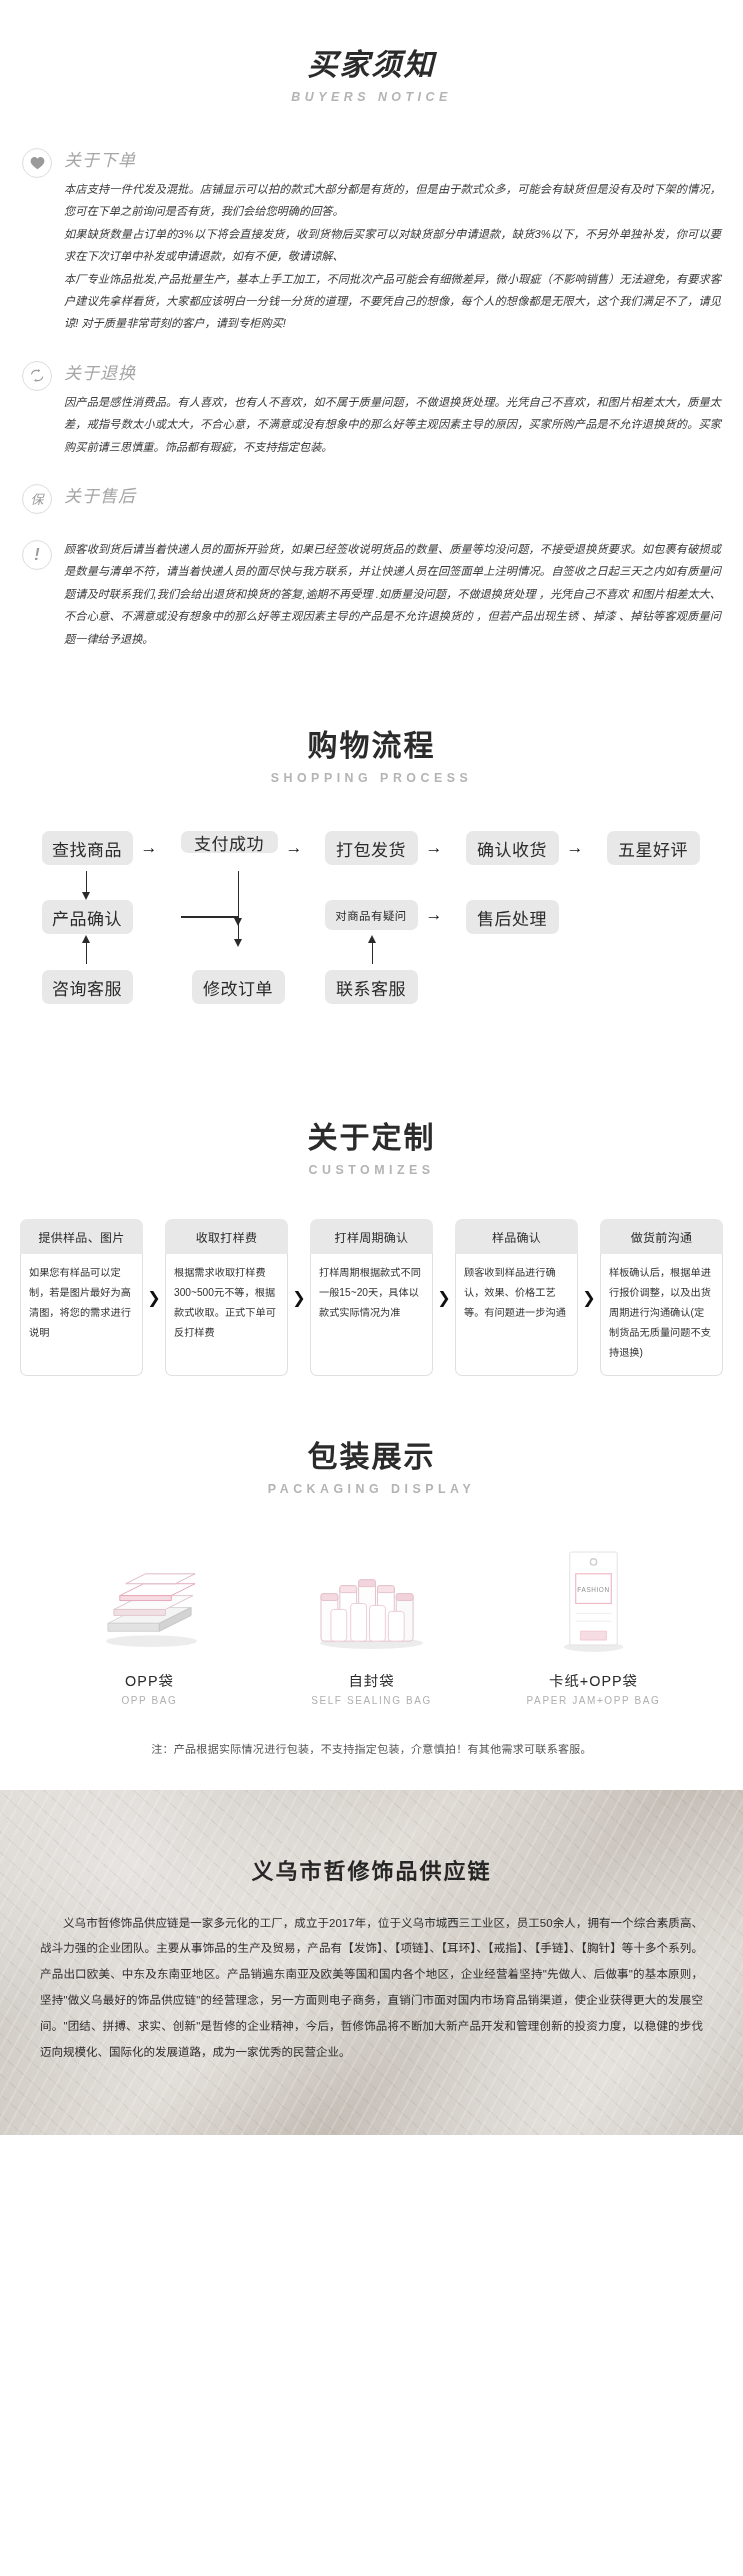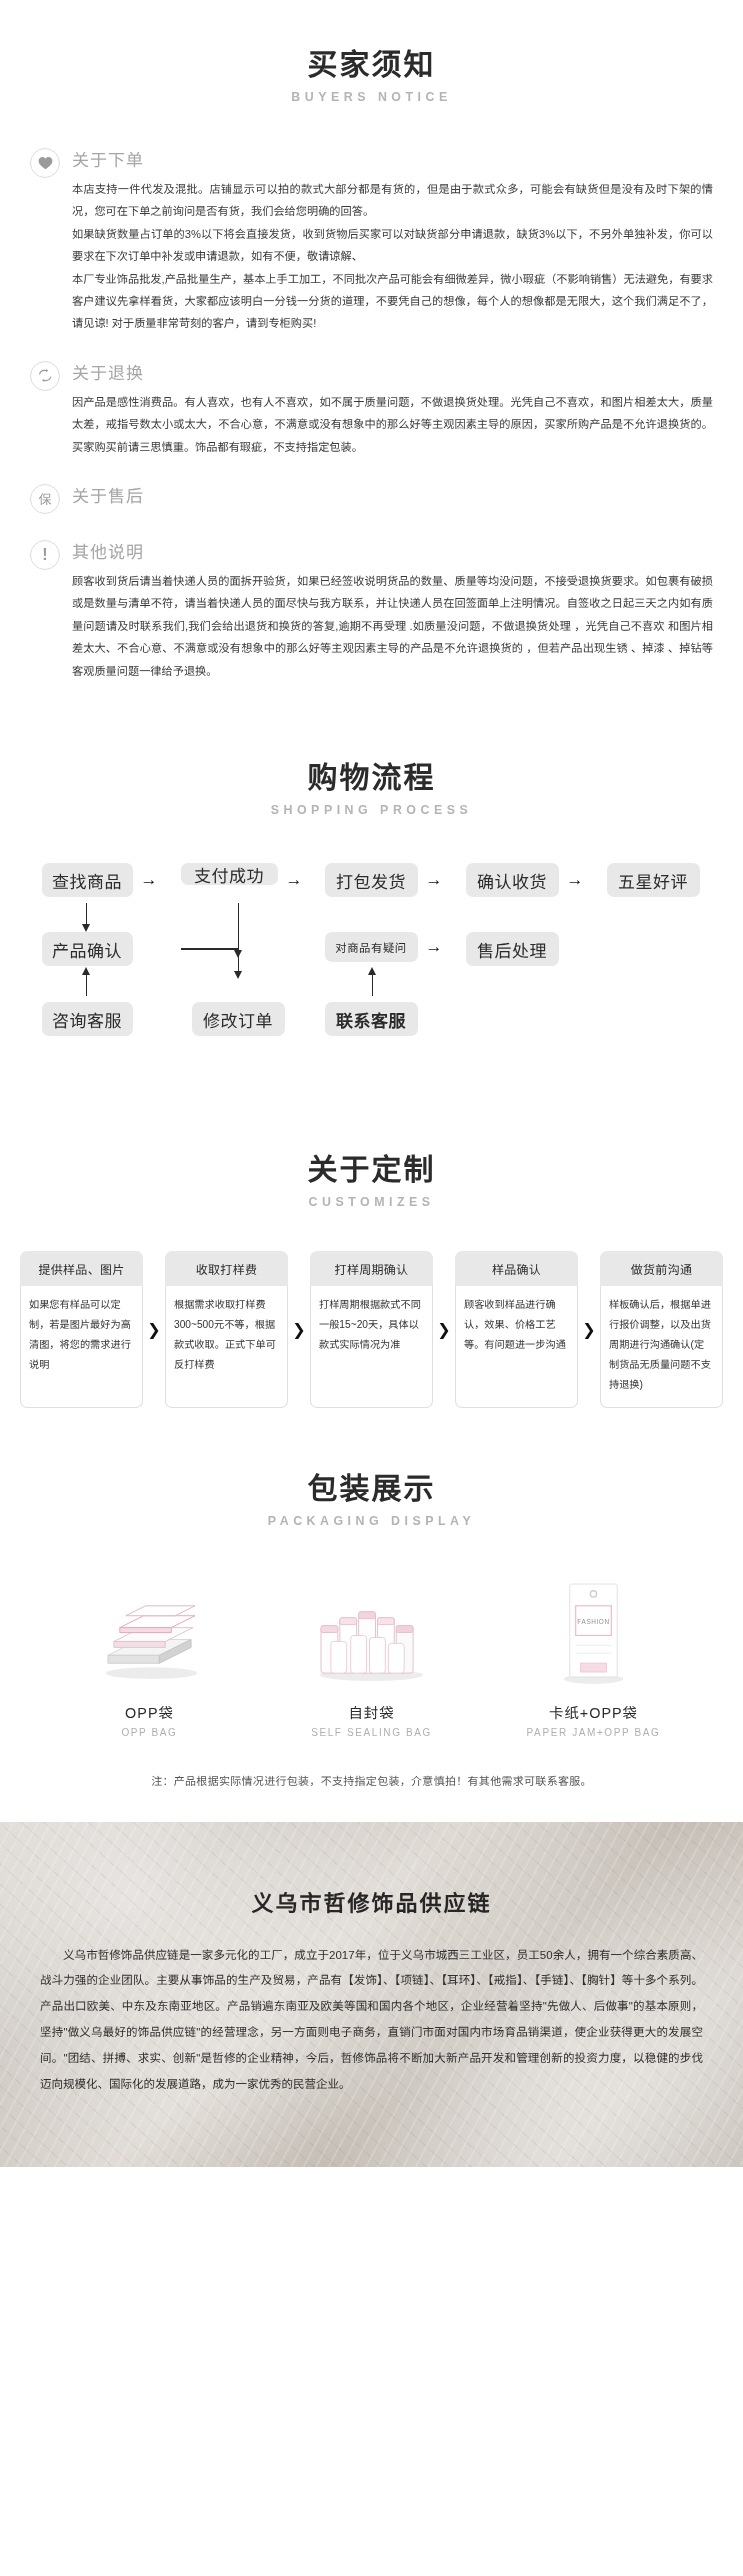--- a/index.html
+++ b/index.html
@@ -23,21 +23,21 @@
   }
   .sec-head .en {
     font-size: 12.4px;
     color: #b4b4b4;
     letter-spacing: 4.5px;
     margin-top: 7px;
     font-weight: 600;
   }
 
   
-  #buyers-notice { padding: 47px 8px 0; }
+  #buyers-notice { padding: 47px 0 0; font-style: italic; }
   .notice-list { margin: 42px 22px 0 22px; }
   .notice-item { display: flex; align-items: flex-start; margin-bottom: 24px; }
   .notice-ico {
     width: 30px; height: 30px; min-width: 30px;
     border: 1px solid #dcdcdc;
     border-radius: 50%;
     display: flex; align-items: center; justify-content: center;
     margin-right: 12px; margin-top: 2px;
     color: #9a9a9a;
     font-size: 15px;
@@ -230,21 +230,20 @@
       <div class="notice-item">
         <div class="notice-ico" style="font-size:13px;">保</div>
         <div class="notice-body">
           <div class="notice-title">关于售后</div>
         </div>
       </div>
 
       <div class="notice-item">
         <div class="notice-ico" style="font-size:16px;font-weight:600;">!</div>
         <div class="notice-body">
-          <div class="notice-title">其他说明</div>
           <div class="notice-text">
             <p>顾客收到货后请当着快递人员的面拆开验货，如果已经签收说明货品的数量、质量等均没问题，不接受退换货要求。如包裹有破损或是数量与清单不符，请当着快递人员的面尽快与我方联系，并让快递人员在回签面单上注明情况。自签收之日起三天之内如有质量问题请及时联系我们,我们会给出退货和换货的答复,逾期不再受理 .如质量没问题，不做退换货处理 ，光凭自己不喜欢 和图片相差太大、不合心意、不满意或没有想象中的那么好等主观因素主导的产品是不允许退换货的 ，但若产品出现生锈 、掉漆 、掉钻等客观质量问题一律给予退换。</p>
           </div>
         </div>
       </div>
 
     </div>
   </section>
 
   <section id="shopping-process">
@@ -274,21 +273,21 @@
       <div class="node" style="left:436px; top:69px; width:93px; height:34px;">售后处理</div>
 
       <div class="arrow-v up" style="left:56px;  top:111px; height:22px;"></div>
       <div class="node" style="left:12px;  top:139px; width:91px; height:34px;">咨询客服</div>
 
       <div class="line-h" style="left:151px; top:85px; width:57px;"></div>
       <div class="arrow-v down" style="left:208px; top:87px; height:22px;"></div>
       <div class="node" style="left:162px; top:139px; width:93px; height:34px;">修改订单</div>
 
       <div class="arrow-v up" style="left:342px; top:111px; height:22px;"></div>
-      <div class="node" style="left:295px; top:139px; width:93px; height:34px;font-weight:bold;">联系客服</div>
+      <div class="node" style="left:295px; top:139px; width:93px; height:34px;">联系客服</div>
     </div>
   </section>
 
   <section id="customizes" style="margin-top:69px;">
     <div class="sec-head">
       <div class="cn">关于定制</div>
       <div class="en">CUSTOMIZES</div>
     </div>
 
     <div class="cust-wrap">

